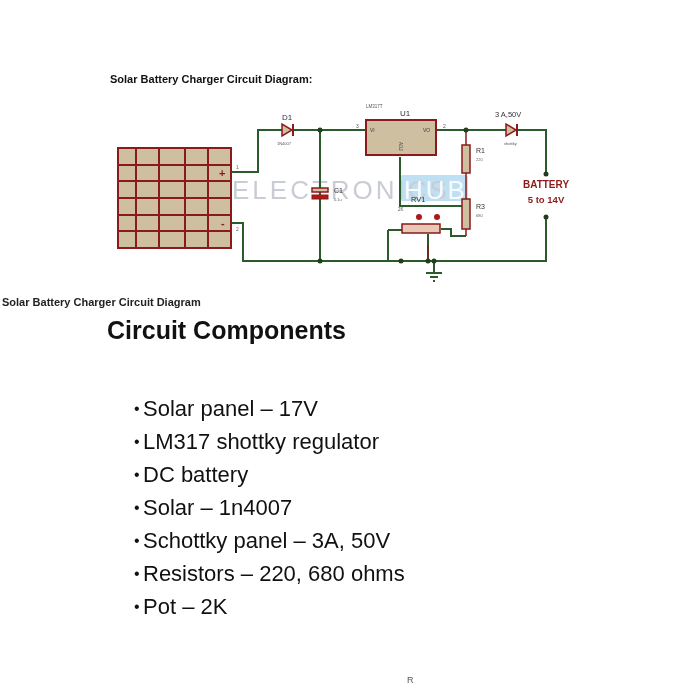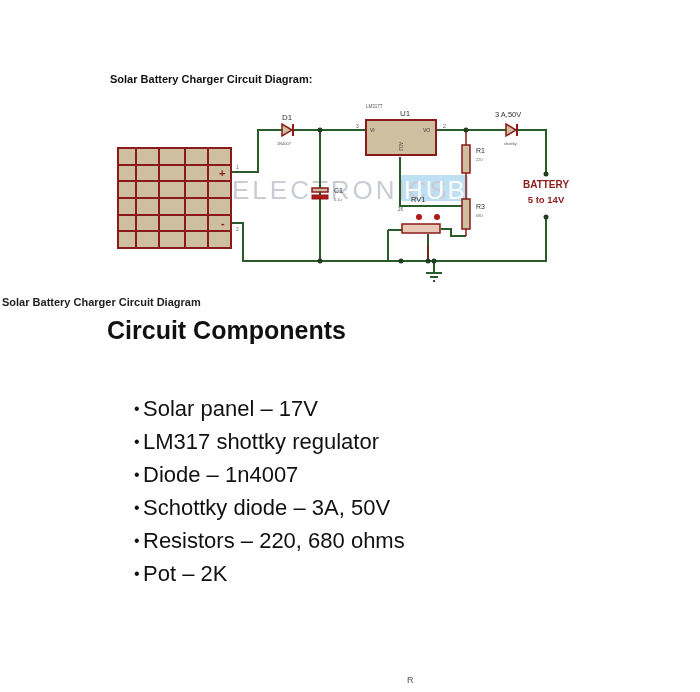--- a/index.html
+++ b/index.html
@@ -145,19 +145,20 @@
   </g>
 </svg>
 
 <div class="caption"><span>Solar Battery Charger Circuit Diagram</span></div>
 
 <div class="section">Circuit Components</div>
 
 <ul class="components">
   <li><span class="bullet">•</span><span>Solar panel – 17V</span></li>
   <li><span class="bullet">•</span><span>LM317 shottky regulator</span></li>
-  <li><span class="bullet">•</span><span>Diode – 1n4007</span></li>
-  <li><span class="bullet">•</span><span>Schottky diode – 3A, 50V</span></li>
+  <li><span class="bullet">•</span><span>DC battery</span></li>
+  <li><span class="bullet">•</span><span>Solar – 1n4007</span></li>
+  <li><span class="bullet">•</span><span>Schottky panel – 3A, 50V</span></li>
   <li><span class="bullet">•</span><span>Resistors – 220, 680 ohms</span></li>
   <li><span class="bullet">•</span><span>Pot – 2K</span></li>
 </ul>
 
 <div class="mark">R</div>
 
 </body></html>

